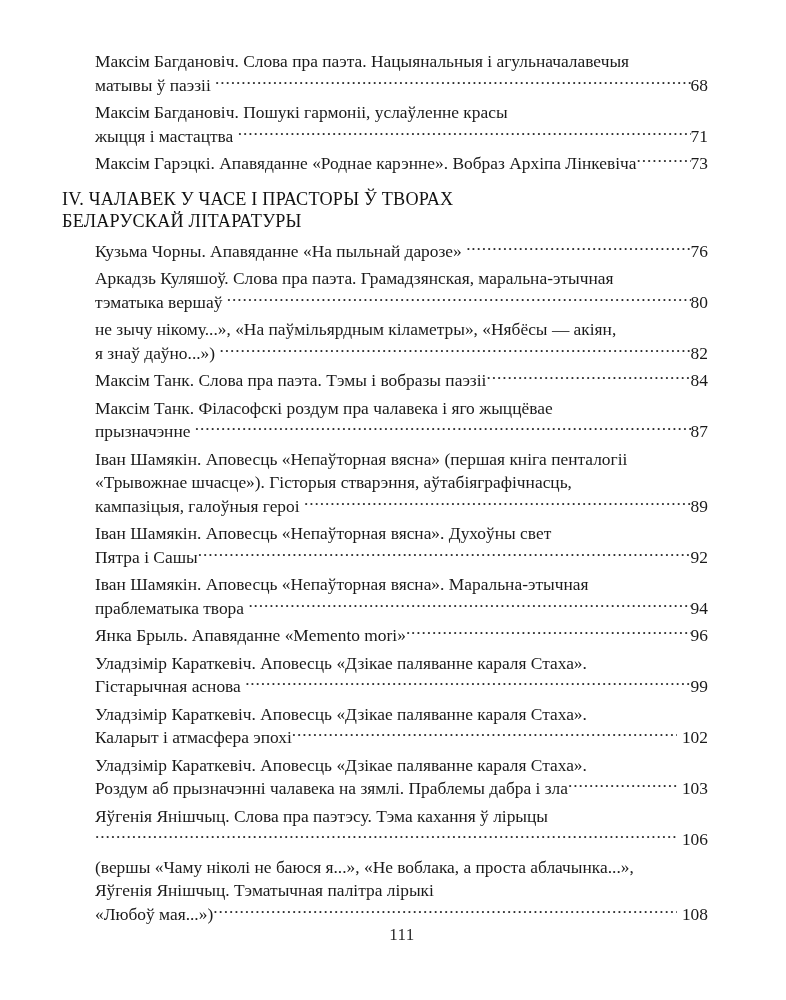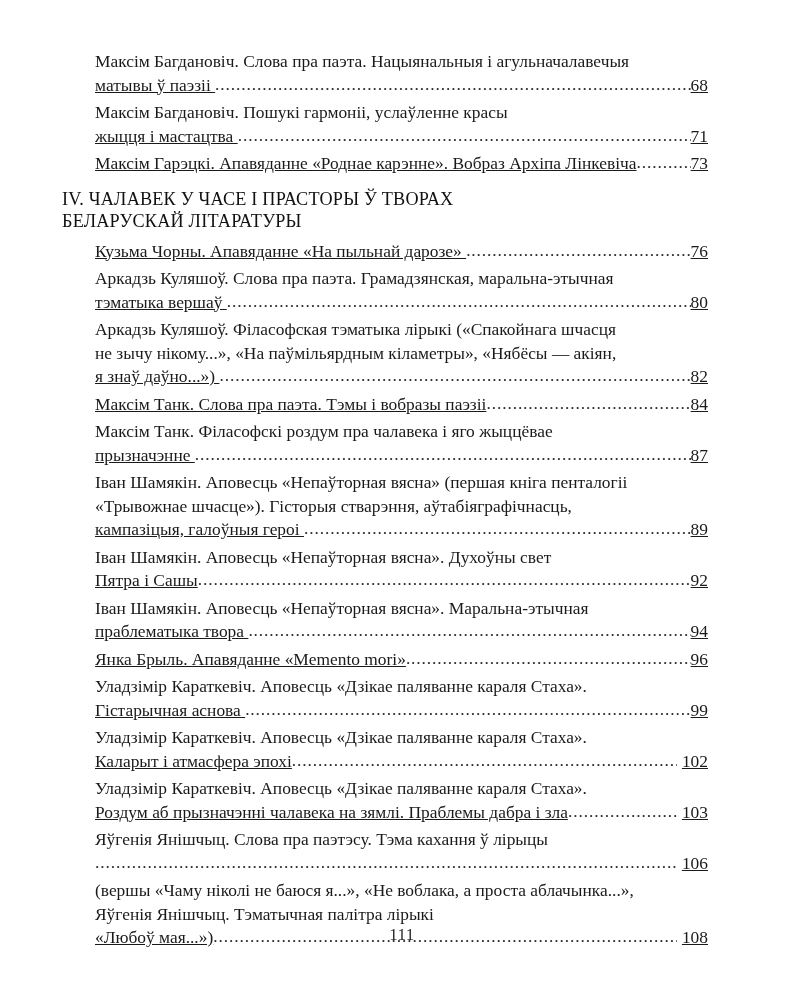--- a/index.html
+++ b/index.html
@@ -62,23 +62,22 @@
 
   
   .entry-line {
     display: block;
     white-space: pre;
   }
 
   
   .entry-last {
     display: flex;
-    align-items: flex-end;
+    align-items: flex-start;
     width: 100%;
-    text-decoration: underline;
   }
   .entry-last .last-text {
     white-space: pre;
     flex: 0 0 auto;
   }
   .entry-last .leader {
     flex: 1 1 auto;
     min-width: 6px;
     overflow: hidden;
     position: relative;
@@ -178,21 +177,20 @@
             <span class="entry-line">Аркадзь Куляшоў. Слова пра паэта. Грамадзянская, маральна-этычная</span>
             <div class="entry-last">
               <span class="last-text">тэматыка вершаў </span>
               <span class="leader"></span>
               <span class="page-no">80</span>
             </div>
           </div>
         </div>
         <div class="entry">
           <div class="entry-inner">
-            <span class="entry-line">Аркадзь Куляшоў. Філасофская тэматыка лірыкі («Спакойнага шчасця</span>
             <span class="entry-line">не зычу нікому...», «На паўмільярдным кіламетры», «Нябёсы — акіян,</span>
             <div class="entry-last">
               <span class="last-text">я знаў даўно...») </span>
               <span class="leader"></span>
               <span class="page-no">82</span>
             </div>
           </div>
         </div>
         <div class="entry">
           <div class="entry-inner">

